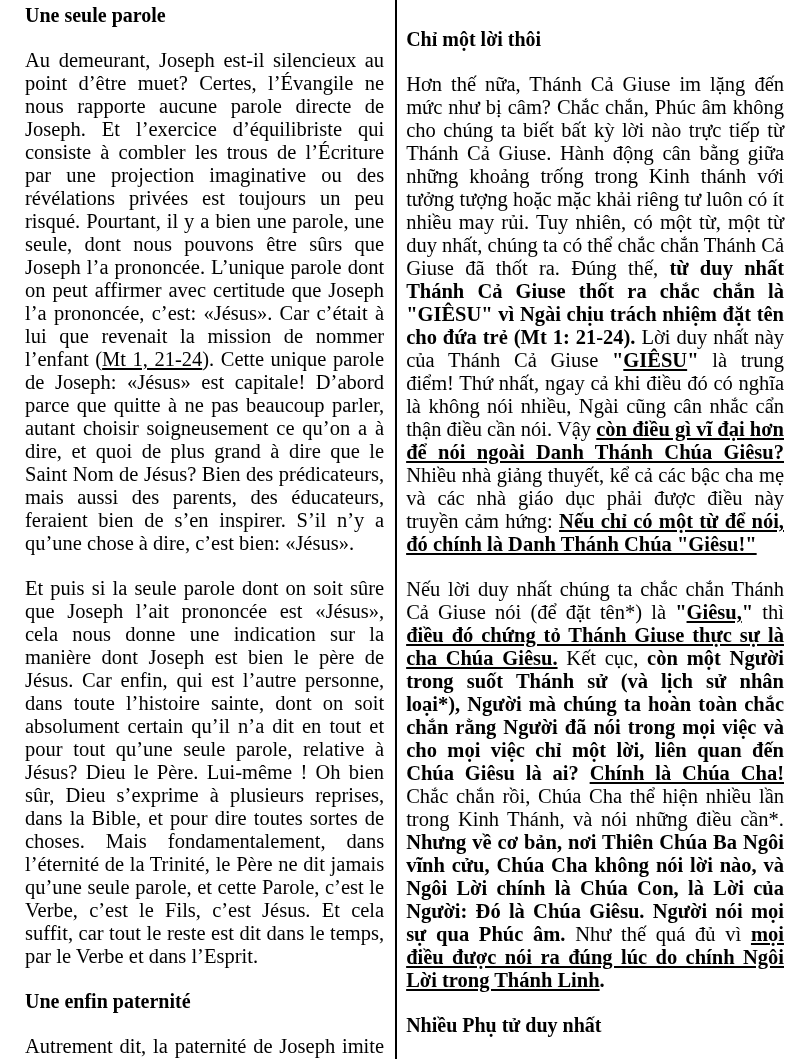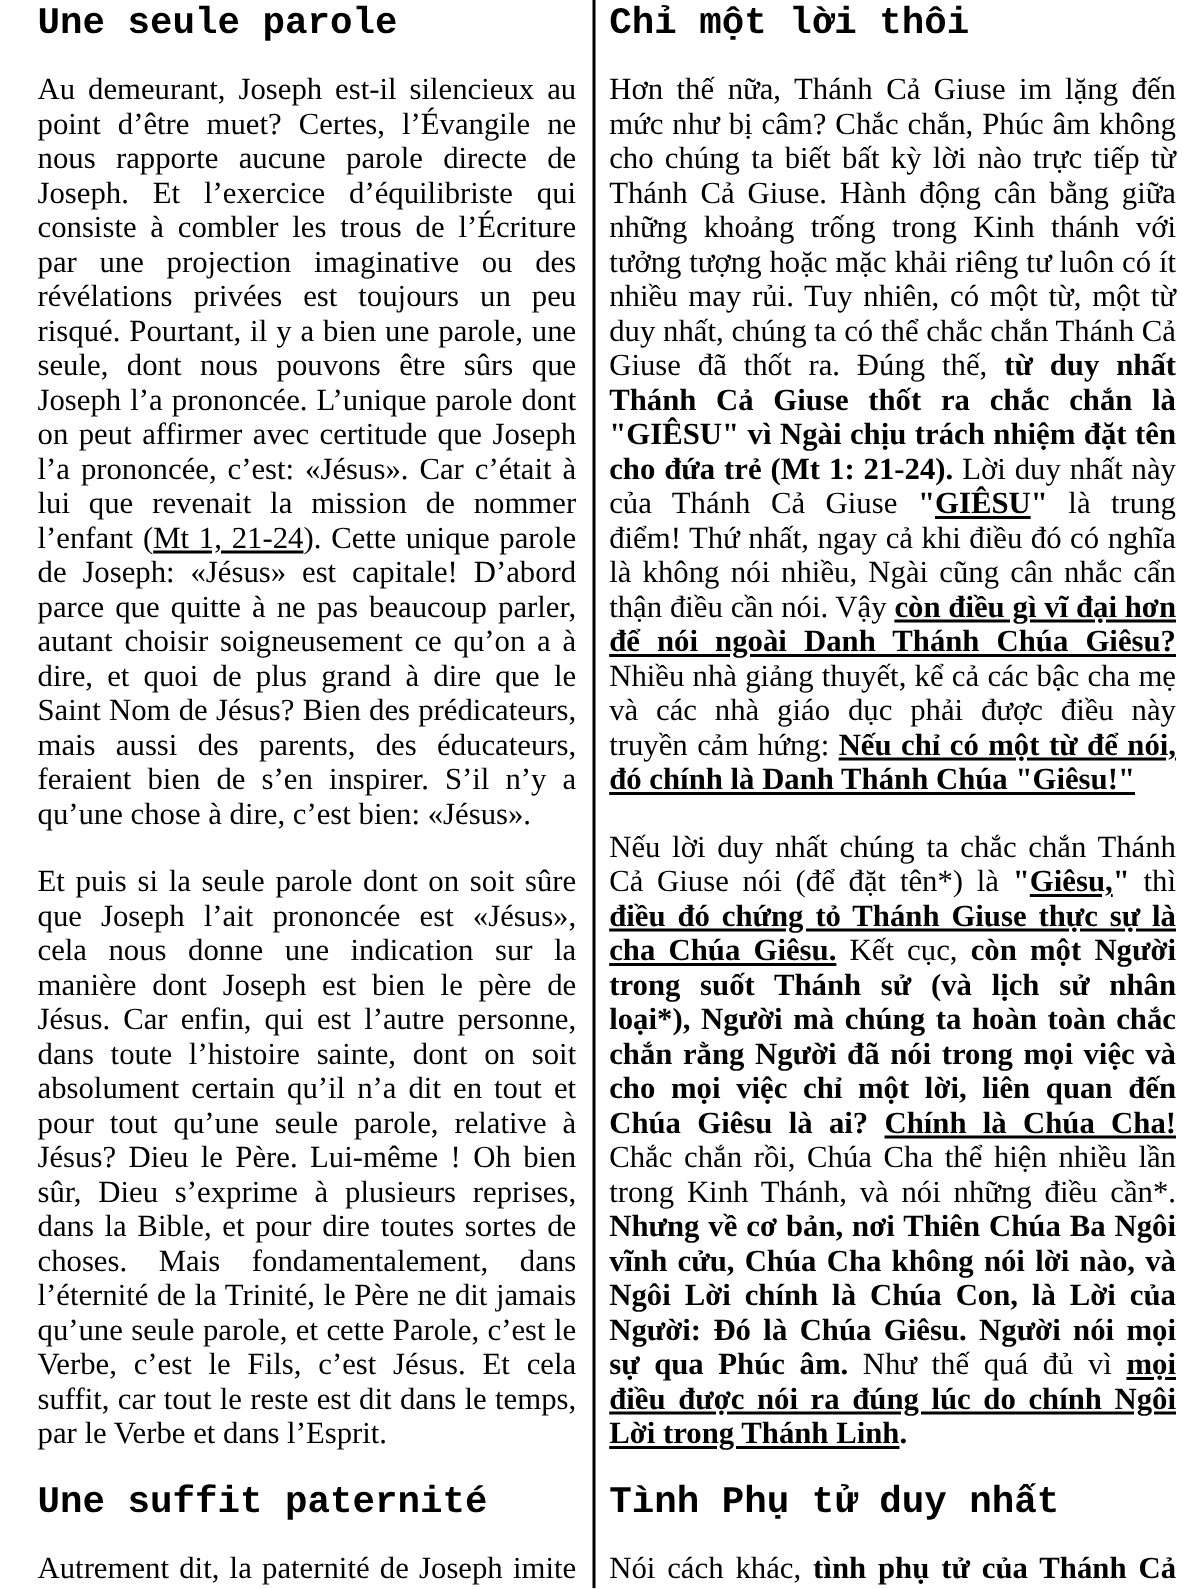--- a/index.html
+++ b/index.html
@@ -12,52 +12,51 @@
     color: #000000;
     font-family: "Liberation Serif", "DejaVu Serif", serif;
     font-size: 20.5px;
     line-height: 23px;
     display: flex;
     overflow: hidden;
   }
   .col { box-sizing: border-box; padding-top: 4px; }
   .col-left  { width: 400px; padding-left: 25px; padding-right: 11px; }
   .divider   { width: 2px; background: #000000; flex: none; }
-  .col-right { width: 408px; padding-left: 9px; padding-right: 16px; }
+  .col-right { width: 408px; padding-left: 9px; padding-right: 16px; margin-top: 24px; }
   .col h2 {
-    font-size: 25px;
+    font-size: 20px;
     font-weight: bold;
     margin: 0 0 22px 0;
     line-height: 23px;
-    font-family: Liberation Mono, monospace;
   }
   .col p {
     margin: 0 0 22px 0;
     text-align: justify;
   }
   .b { font-weight: bold; }
   .i { }
   .u { text-decoration: underline; }
 </style>
 </head>
 <body>
 
 <div class="page">
 
   <div class="col col-left">
     <h2>Une seule parole</h2>
     <p><span>Au demeurant, Joseph est-il silencieux au point d’être muet? Certes, l’Évangile ne nous rapporte aucune parole directe de Joseph. Et l’exercice d’équilibriste qui consiste à combler les trous de l’Écriture par une projection imaginative ou des révélations privées est toujours un peu risqué. Pourtant, il y a bien une parole, une seule, dont nous pouvons être sûrs que Joseph l’a prononcée. L’unique parole dont on peut affirmer avec certitude que Joseph l’a prononcée, c’est: «Jésus». Car c’était à lui que revenait la mission de nommer l’enfant (</span><span class="u">Mt 1, 21-24</span><span>). Cette unique parole de Joseph: «Jésus» est capitale! D’abord parce que quitte à ne pas beaucoup parler, autant choisir soigneusement ce qu’on a à dire, et quoi de plus grand à dire que le Saint Nom de Jésus? Bien des prédicateurs, mais aussi des parents, des éducateurs, feraient bien de s’en inspirer. S’il n’y a qu’une chose à dire, c’est bien: «Jésus».</span></p>
     <p><span>Et puis si la seule parole dont on soit sûre que Joseph l’ait prononcée est «Jésus», cela nous donne une indication sur la manière dont Joseph est bien le père de Jésus. Car enfin, qui est l’autre personne, dans toute l’histoire sainte, dont on soit absolument certain qu’il n’a dit en tout et pour tout qu’une seule parole, relative à Jésus? Dieu le Père. Lui-même ! Oh bien sûr, Dieu s’exprime à plusieurs reprises, dans la Bible, et pour dire toutes sortes de choses. Mais fondamentalement, dans l’éternité de la Trinité, le Père ne dit jamais qu’une seule parole, et cette Parole, c’est le Verbe, c’est le Fils, c’est Jésus. Et cela suffit, car tout le reste est dit dans le temps, par le Verbe et dans l’Esprit.</span></p>
-    <h2>Une suffit paternité</h2>
+    <h2>Une enfin paternité</h2>
     <p><span>Autrement dit, la paternité de Joseph imite à la perfection la paternité la plus haute qui soit,</span></p>
   </div>
 
   <div class="divider"></div>
 
   <div class="col col-right">
     <h2>Chỉ một lời thôi</h2>
     <p><span>Hơn thế nữa, Thánh Cả Giuse im lặng đến mức như bị câm? Chắc chắn, Phúc âm không cho chúng ta biết bất kỳ lời nào trực tiếp từ Thánh Cả Giuse. Hành động cân bằng giữa những khoảng trống trong Kinh thánh với tưởng tượng hoặc mặc khải riêng tư luôn có ít nhiều may rủi. Tuy nhiên, có một từ, một từ duy nhất, chúng ta có thể chắc chắn Thánh Cả Giuse đã thốt ra. Đúng thế, </span><span class="b i">từ duy nhất Thánh Cả Giuse thốt ra chắc chắn là "GIÊSU" vì Ngài chịu trách nhiệm đặt tên cho đứa trẻ (Mt 1: 21-24).</span><span> Lời duy nhất này của Thánh Cả Giuse </span><span class="b i">"</span><span class="b i u">GIÊSU</span><span class="b i">"</span><span> là trung điểm! Thứ nhất, ngay cả khi điều đó có nghĩa là không nói nhiều, Ngài cũng cân nhắc cẩn thận điều cần nói. Vậy </span><span class="b i u">còn điều gì vĩ đại hơn để nói ngoài Danh Thánh Chúa Giêsu?</span><span> Nhiều nhà giảng thuyết, kể cả các bậc cha mẹ và các nhà giáo dục phải được điều này truyền cảm hứng: </span><span class="b i u">Nếu chỉ có một từ để nói, đó chính là Danh Thánh Chúa "Giêsu!"</span></p>
     <p><span>Nếu lời duy nhất chúng ta chắc chắn Thánh Cả Giuse nói (để đặt tên*) là </span><span class="b i">"</span><span class="b i u">Giêsu,</span><span class="b i">"</span><span> thì </span><span class="b i u">điều đó chứng tỏ Thánh Giuse thực sự là cha Chúa Giêsu.</span><span> Kết cục, </span><span class="b i">còn một Người trong suốt Thánh sử (và lịch sử nhân loại*), Người mà chúng ta hoàn toàn chắc chắn rằng Người đã nói trong mọi việc và cho mọi việc chỉ một lời, liên quan đến Chúa Giêsu là ai? </span><span class="b i u">Chính là Chúa Cha!</span><span> Chắc chắn rồi, Chúa Cha thể hiện nhiều lần trong Kinh Thánh, và nói những điều cần*. </span><span class="b i">Nhưng về cơ bản, nơi Thiên Chúa Ba Ngôi vĩnh cửu, Chúa Cha không nói lời nào, và Ngôi Lời chính là Chúa Con, là Lời của Người: Đó là Chúa Giêsu. Người nói mọi sự qua Phúc âm.</span><span> Như thế quá đủ vì </span><span class="b i u">mọi điều được nói ra đúng lúc do chính Ngôi Lời trong Thánh Linh</span><span class="b i">.</span></p>
-    <h2>Tình Phụ tử duy nhất</h2>
+    <h2>Nhiều Phụ tử duy nhất</h2>
     <p><span>Nói cách khác, </span><span class="b i">tình phụ tử của Thánh Cả Giuse noi theo cách hoàn hảo tình phụ tử cao cả nhất của Chúa Cha</span></p>
   </div>
 
 </div>
 
 </body></html>

